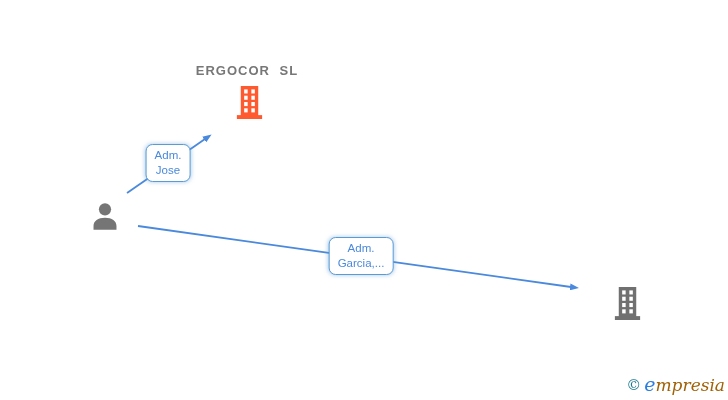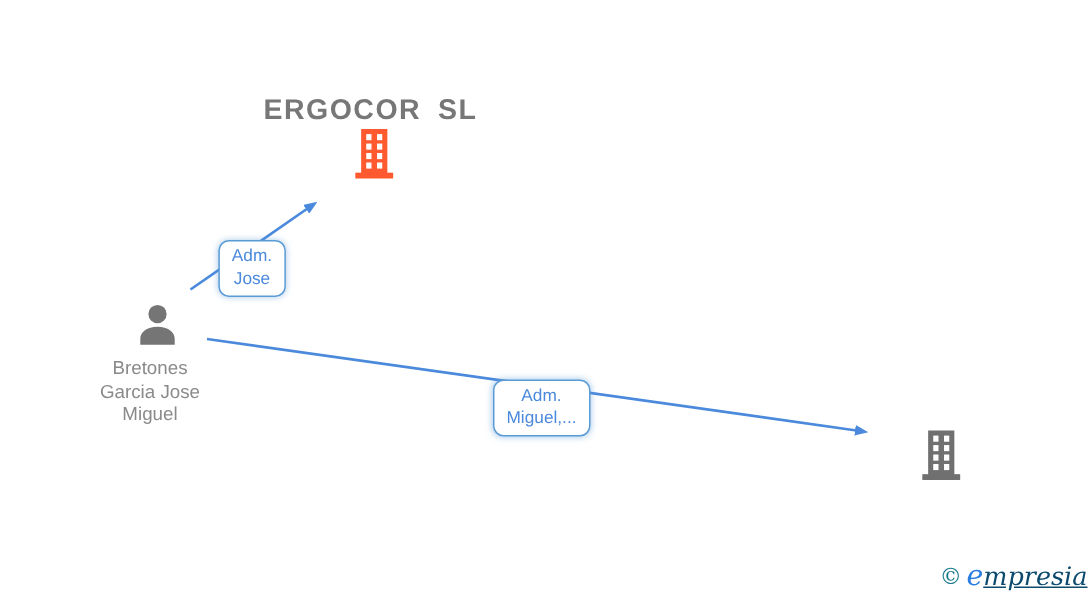--- a/index.html
+++ b/index.html
@@ -14,54 +14,53 @@
     position:absolute;left:0;top:0;width:728px;height:400px;
   }
   .edges-layer{
     position:absolute;left:0;top:0;width:728px;height:400px;
     z-index:1;
   }
   .node{position:absolute;z-index:2;}
   .company-name{
     position:absolute;z-index:2;
     width:170px;text-align:center;
-    font-size:19px;font-weight:700;color:#777777;
+    font-size:13px;font-weight:700;color:#777777;
     letter-spacing:1px;word-spacing:5px;
   }
   .person-name{
     position:absolute;z-index:2;
     width:150px;text-align:center;
     font-size:12.5px;color:#8a8a8a;line-height:15.5px;
   }
   .edge-label{
     position:absolute;z-index:3;
     transform:translate(-50%,-50%);
     background:#ffffff;
     border:1.5px solid #5b9bd5;
     border-radius:7px;
     padding:3px 8px;
     text-align:center;
     font-size:11.5px;line-height:15px;
     color:#4a89dc;
     box-shadow:0 0 4px rgba(91,155,213,0.55);
     cursor:pointer;
-    margin-top:16px;
   }
   .icon-btn{cursor:pointer;}
   .watermark{
     position:absolute;right:3px;bottom:5px;z-index:2;
     font-family:"DejaVu Serif", serif;
     font-style:italic;
     font-size:17px;
     white-space:nowrap;
     cursor:pointer;
   }
   .wm-copy{color:#1d7b8f;font-style:normal;font-size:15px;vertical-align:1px;margin-right:3px;}
   .wm-e{color:#2a7de1;font-size:19px;}
-  .wm-rest{color:#0c4a6e;text-decoration:underline;}
+  .wm-rest{color:#a16207;}
 </style>
 </head>
 <body>
 
 <div class="canvas">
 
   <svg class="edges-layer" width="728" height="400" viewBox="0 0 728 400">
     <defs>
       <marker id="arrowhead" markerWidth="9" markerHeight="7" refX="1" refY="3.5" orient="auto" markerUnits="userSpaceOnUse">
         <path d="M0,0 L9,3.5 L0,7 Z" fill="#4a89dc"></path>
@@ -95,29 +94,24 @@
   </div>
 
   <div class="node icon-btn" style="left:88px;top:200px;">
     <span>
       <svg width="34" height="34" viewBox="0 0 24 24">
         <circle cx="12" cy="6.6" r="4.3" fill="#757575"></circle>
         <path d="M12 12.6 c-4.9 0 -8.1 2.4 -8.1 5.7 L3.9 21 h16.2 v-2.7 c0-3.3 -3.2-5.7 -8.1-5.7 z" fill="#757575"></path>
       </svg>
     </span>
   </div>
-  <div class="person-name" style="left:25px;top:238px;">
-    <div>Bretones</div>
-    <div>Garcia Jose</div>
-    <div>Miguel</div>
-  </div>
 
   <div class="edge-label" style="left:361px;top:256px;">
     <div>Adm.</div>
-    <div>Miguel,...</div>
+    <div>Garcia,...</div>
   </div>
 
   <div class="node icon-btn" style="left:611px;top:286px;">
     <span>
       <svg width="33" height="35" viewBox="0 0 34 36">
         <rect x="4" y="31" width="26" height="4" fill="#707070"></rect>
         <rect x="8" y="1" width="18" height="32" fill="#707070"></rect>
         <rect x="11.5" y="4.5" width="3.6" height="4.2" fill="#ffffff"></rect>
         <rect x="18.9" y="4.5" width="3.6" height="4.2" fill="#ffffff"></rect>
         <rect x="11.5" y="11" width="3.6" height="4.2" fill="#ffffff"></rect>

